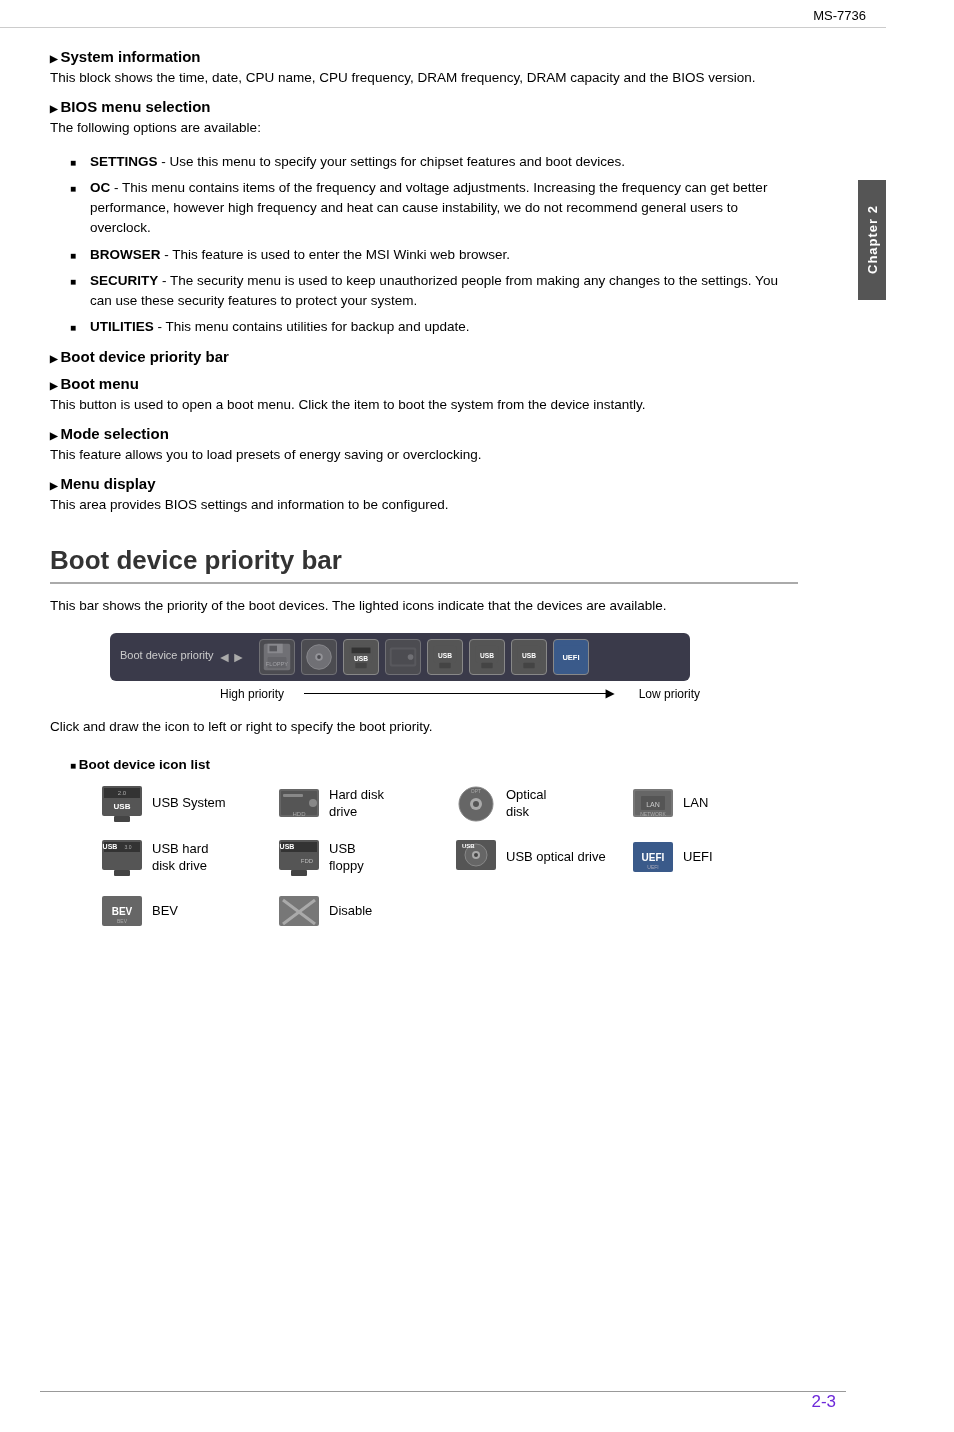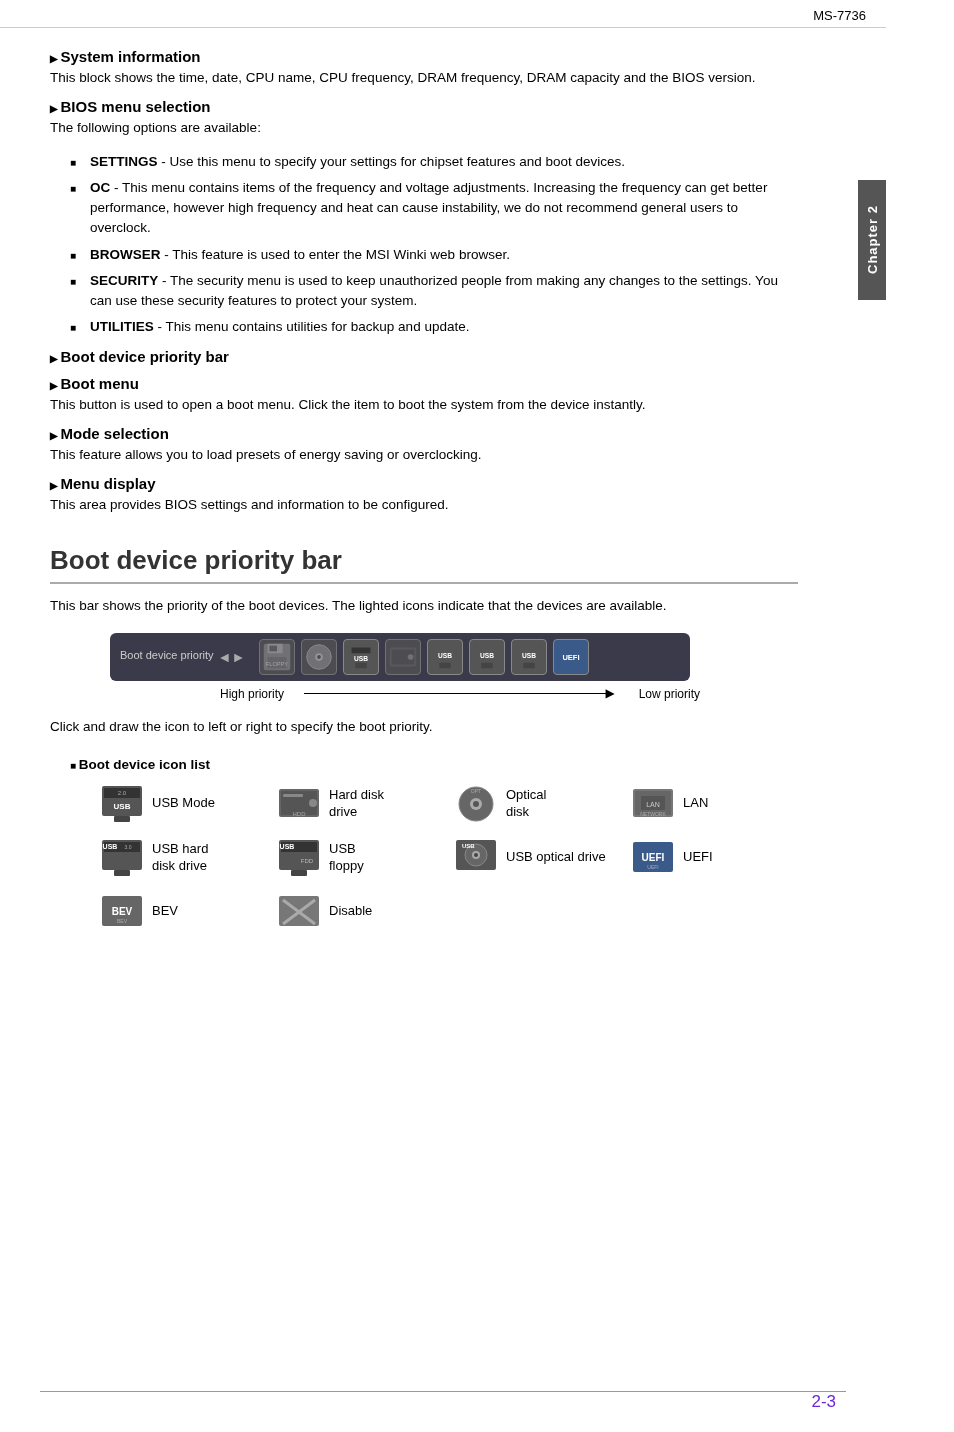--- a/index.html
+++ b/index.html
@@ -413,21 +413,21 @@
         <div class="icon-item">
           <div class="device-icon">
             <svg viewBox="0 0 44 40">
               <rect x="2" y="2" width="40" height="30" rx="2" fill="#555"></rect>
               <rect x="4" y="4" width="36" height="10" fill="#333"></rect>
               <text x="22" y="25" text-anchor="middle" font-size="8" font-weight="bold" fill="#fff">USB</text>
               <rect x="14" y="32" width="16" height="6" rx="1" fill="#444"></rect>
               <text x="22" y="11" text-anchor="middle" font-size="6" fill="#aaa">2.0</text>
             </svg>
           </div>
-          <span class="icon-label">USB Mode</span>
+          <span class="icon-label">USB System</span>
         </div>
 
         <div class="icon-item">
           <div class="device-icon">
             <svg viewBox="0 0 44 40">
               <rect x="2" y="5" width="40" height="28" rx="2" fill="#666"></rect>
               <rect x="4" y="7" width="36" height="24" rx="1" fill="#555"></rect>
               <circle cx="36" cy="19" r="4" fill="#888"></circle>
               <rect x="6" y="10" width="20" height="3" rx="1" fill="#888"></rect>
               <text x="22" y="32" text-anchor="middle" font-size="6" fill="#aaa">HDD</text>

